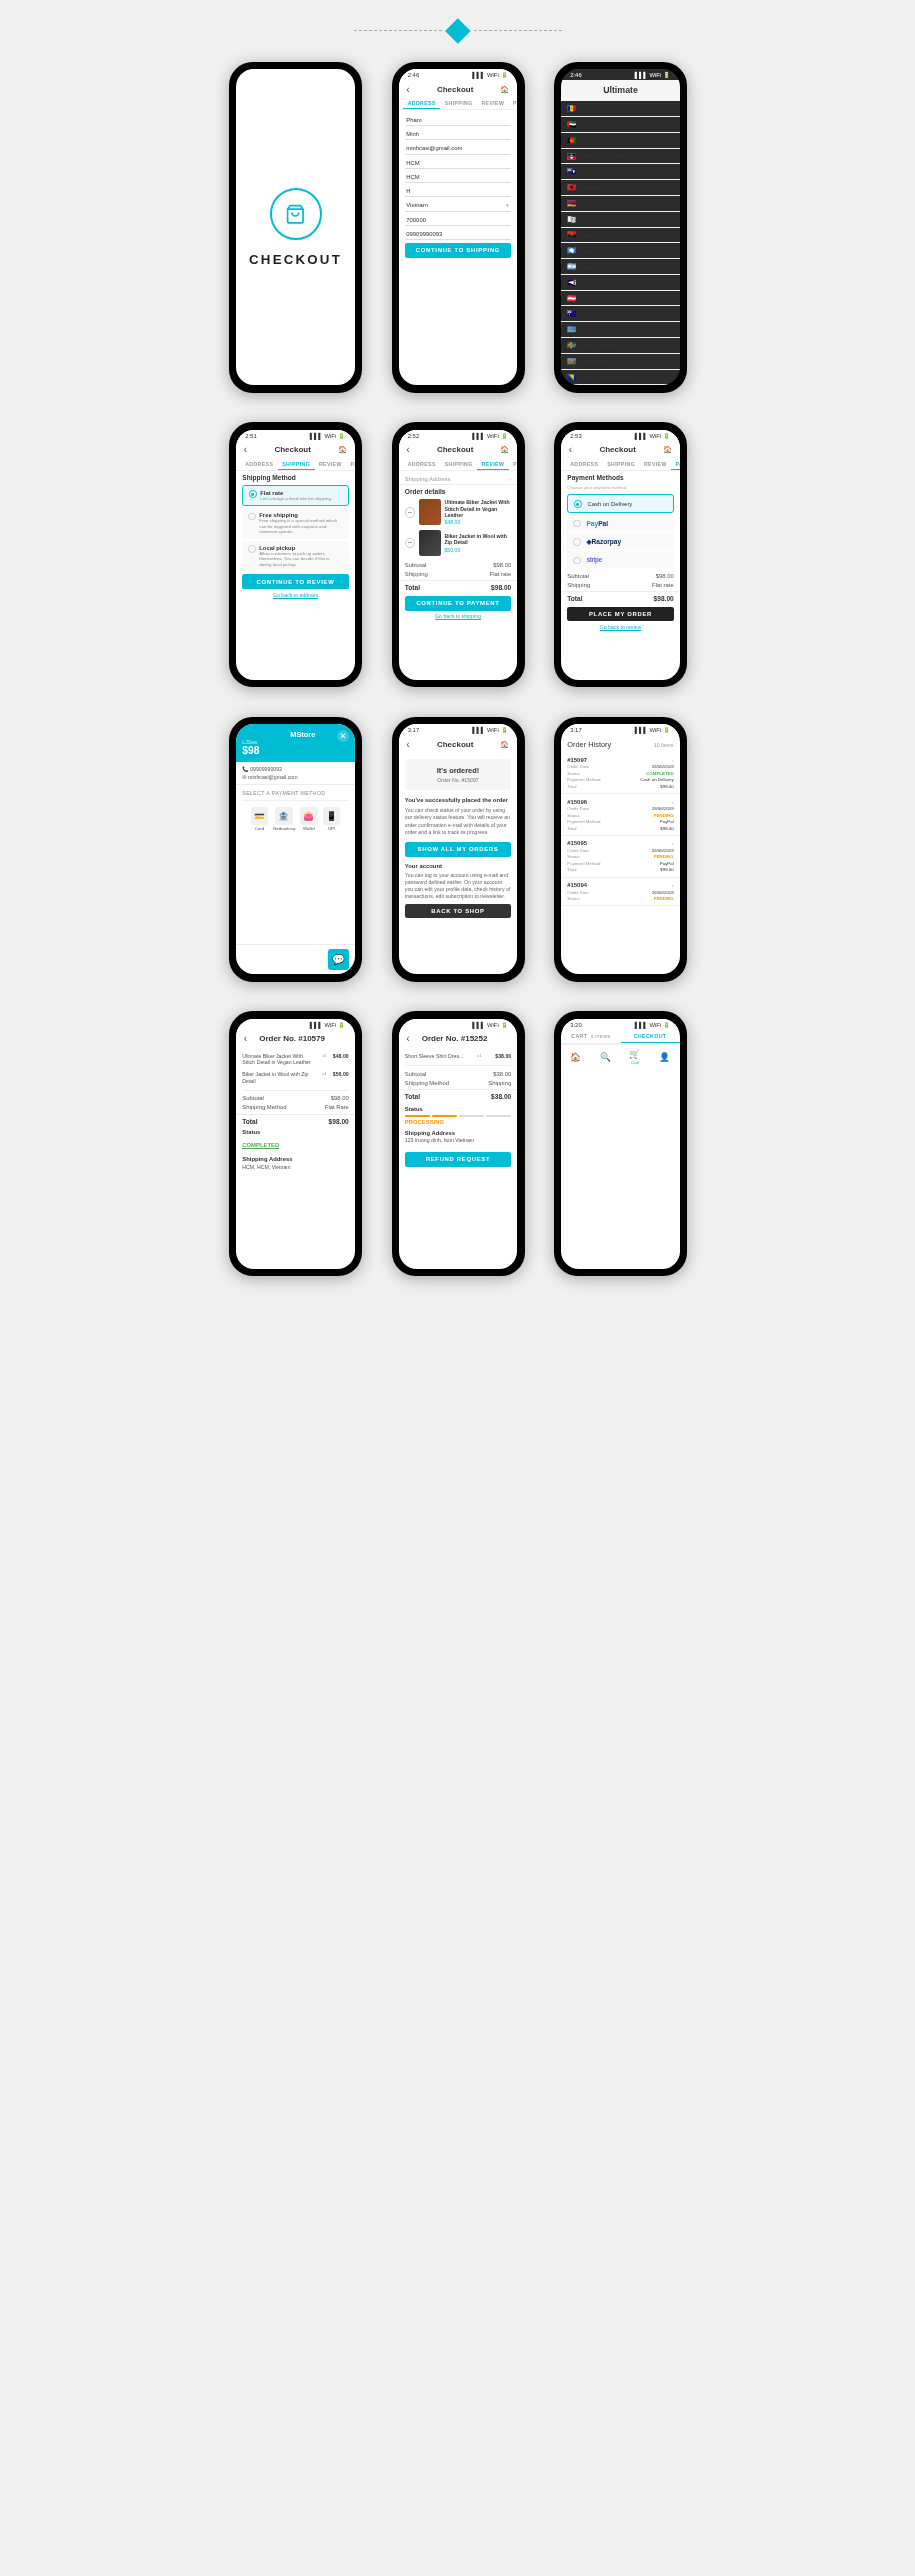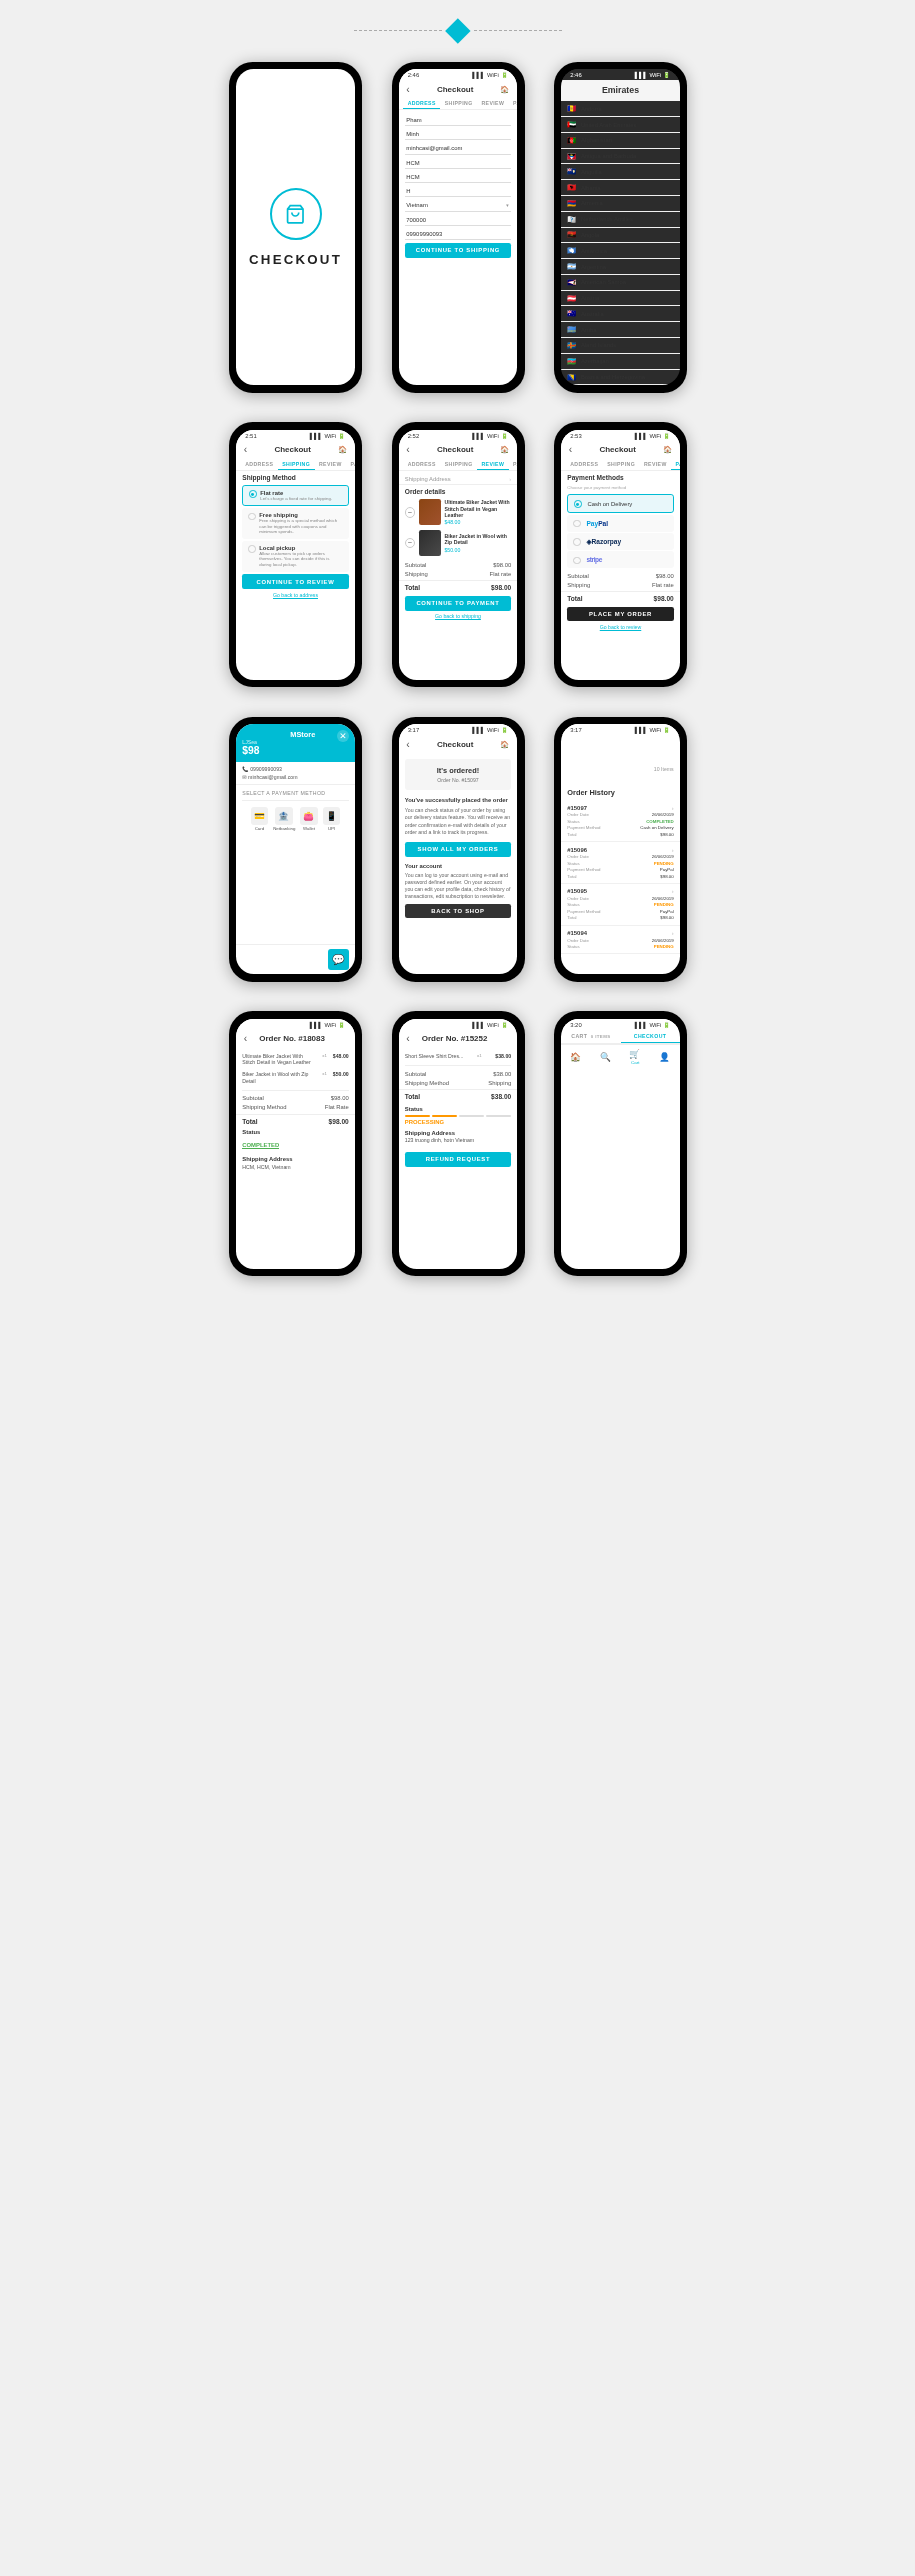--- a/index.html
+++ b/index.html
@@ -606,21 +606,21 @@
       <div class="phone-inner">
         <div class="status-bar dark">
           <span>2:46</span>
           <div class="status-icons">
             <span style="color:#fff">▌▌▌</span>
             <span style="color:#fff">WiFi</span>
             <span style="color:#fff">🔋</span>
           </div>
         </div>
         <div class="country-header">
-          <span>Emirates</span>
+          <span>Ultimate</span>
         </div>
         <div class="country-list">
           <div class="country-item">
               <span class="flag">🇦🇩</span>
               <span>Andorra</span>
             </div>
           <div class="country-item">
               <span class="flag">🇦🇪</span>
               <span>United Arab Emirates</span>
             </div>
@@ -963,21 +963,21 @@
       <div class="phone-inner">
         <div class="status-bar">
           <span>3:17</span>
           <div class="status-icons">
             <span>▌▌▌</span>
             <span>WiFi</span>
             <span>🔋</span>
           </div>
         </div>
         <div class="order-history-header">
-          <span style="font-size:7.4px; font-weight:700; color:#333;margin-top:48px;">Order History</span>
+          <span style="font-size:7.4px; font-weight:400; color:#333;">Order History</span>
           <span class="items-count">10 Items</span>
         </div>
 
         <div class="order-card">
           <div class="order-id">
             <span>#15097</span>
             <span class="arrow-right">›</span>
           </div>
           <div class="order-detail-row">
             <span class="order-detail-label">Order Date</span>
@@ -1070,21 +1070,21 @@
         <div class="status-bar">
           <span></span>
           <div class="status-icons">
             <span>▌▌▌</span>
             <span>WiFi</span>
             <span>🔋</span>
           </div>
         </div>
         <div class="checkout-header">
           <span class="nav-back">‹</span>
-          <span class="checkout-title-sm">Order No. #18083</span>
+          <span class="checkout-title-sm">Order No. #10579</span>
           <span style="width:10.3px;"></span>
         </div>
         <div style="flex:1; overflow:hidden; padding: 2.9px 0;">
           <div class="order-item-detail">
             <span class="item-name">Ultimate Biker Jacket With Stitch Detail in Vegan Leather</span>
             <span class="item-qty">x1</span>
             <span class="item-price">$48.00</span>
           </div>
           <div class="order-item-detail">
             <span class="item-name">Biker Jacket in Wool with Zip Detail</span>

